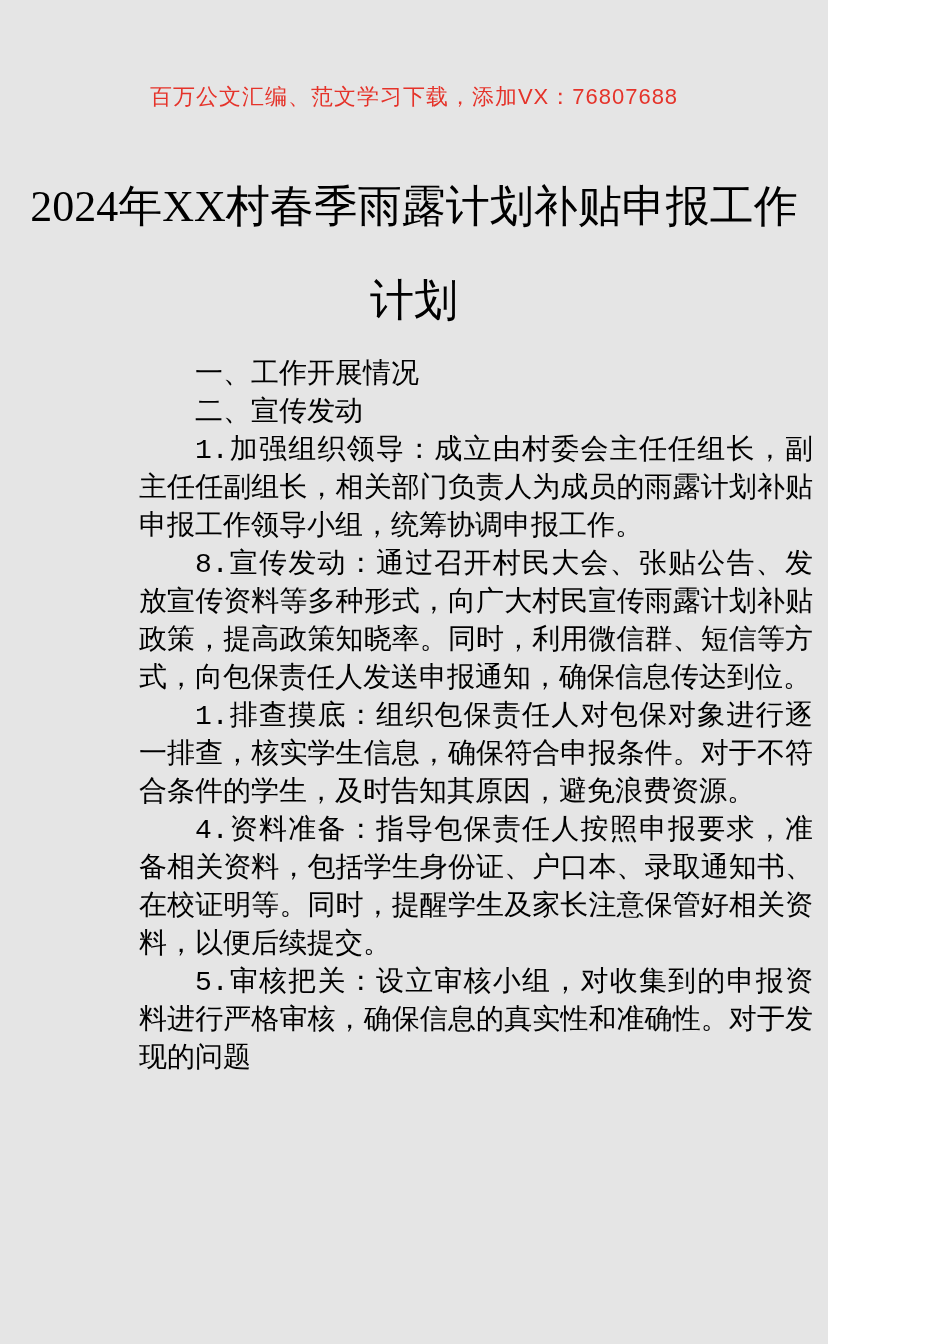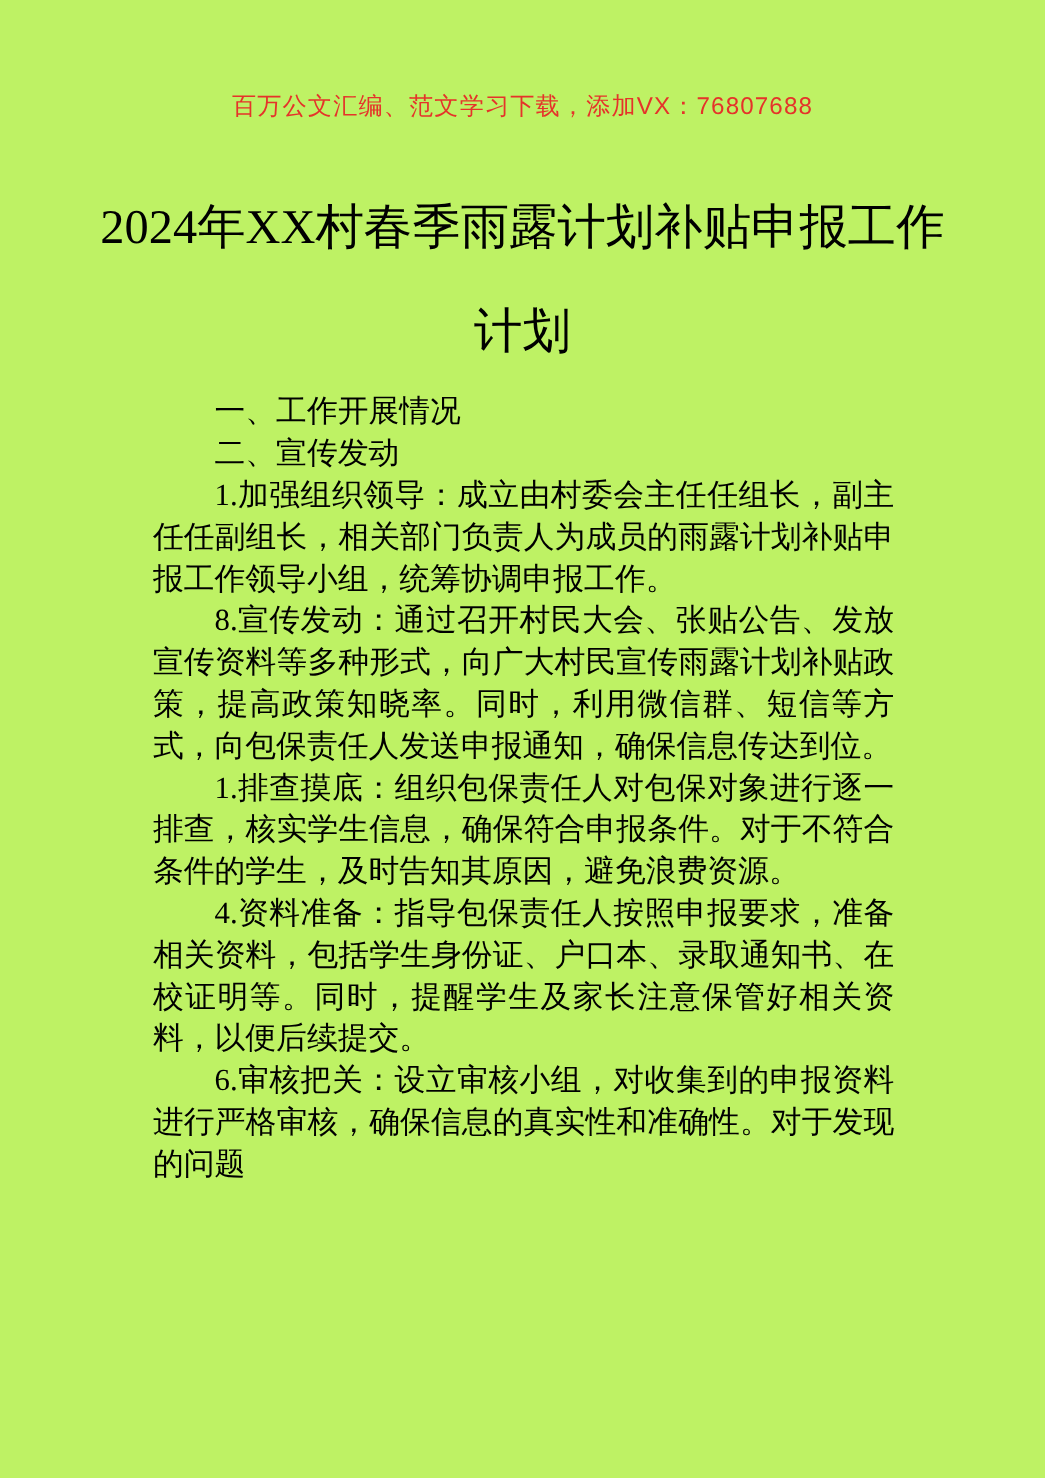--- a/index.html
+++ b/index.html
@@ -2,23 +2,23 @@
 <html><head>
 <meta charset="utf-8">
 <style>
   html, body {
     margin: 0;
     padding: 0;
     background: #ffffff;
   }
   .page {
     position: relative;
-    width: 950px;
+    width: 828px;
     height: 1344px;
-    background: #bef264;
+    background: #e5e5e5;
     overflow: hidden;
     font-family: "Liberation Sans", sans-serif;
     color: #000000;
   }
   .header-notice {
     padding-top: 84px;
     text-align: center;
     font-size: 22px;
     line-height: 26px;
     letter-spacing: 1px;
@@ -33,21 +33,21 @@
     font-weight: 400;
     color: #000000;
   }
   .doc-body {
     margin-left: 139px;
     width: 674px;
     margin-top: 8px;
     font-size: 28px;
     line-height: 38px;
     text-align: justify;
-    font-family: Liberation Serif, serif;
+    font-family: Liberation Mono, monospace;
     color: #000000;
   }
   .doc-body p {
     margin: 0;
     padding: 0;
     text-indent: 2em;
   }
 </style>
 </head>
 <body>
@@ -69,17 +69,17 @@
     <p>二、宣传发动</p>
 
     <p>1.加强组织领导：成立由村委会主任任组长，副主任任副组长，相关部门负责人为成员的雨露计划补贴申报工作领导小组，统筹协调申报工作。</p>
 
     <p>8.宣传发动：通过召开村民大会、张贴公告、发放宣传资料等多种形式，向广大村民宣传雨露计划补贴政策，提高政策知晓率。同时，利用微信群、短信等方式，向包保责任人发送申报通知，确保信息传达到位。</p>
 
     <p>1.排查摸底：组织包保责任人对包保对象进行逐一排查，核实学生信息，确保符合申报条件。对于不符合条件的学生，及时告知其原因，避免浪费资源。</p>
 
     <p>4.资料准备：指导包保责任人按照申报要求，准备相关资料，包括学生身份证、户口本、录取通知书、在校证明等。同时，提醒学生及家长注意保管好相关资料，以便后续提交。</p>
 
-    <p>6.审核把关：设立审核小组，对收集到的申报资料进行严格审核，确保信息的真实性和准确性。对于发现的问题</p>
+    <p>5.审核把关：设立审核小组，对收集到的申报资料进行严格审核，确保信息的真实性和准确性。对于发现的问题</p>
 
   </div>
 
 </div>
 
 </body></html>

